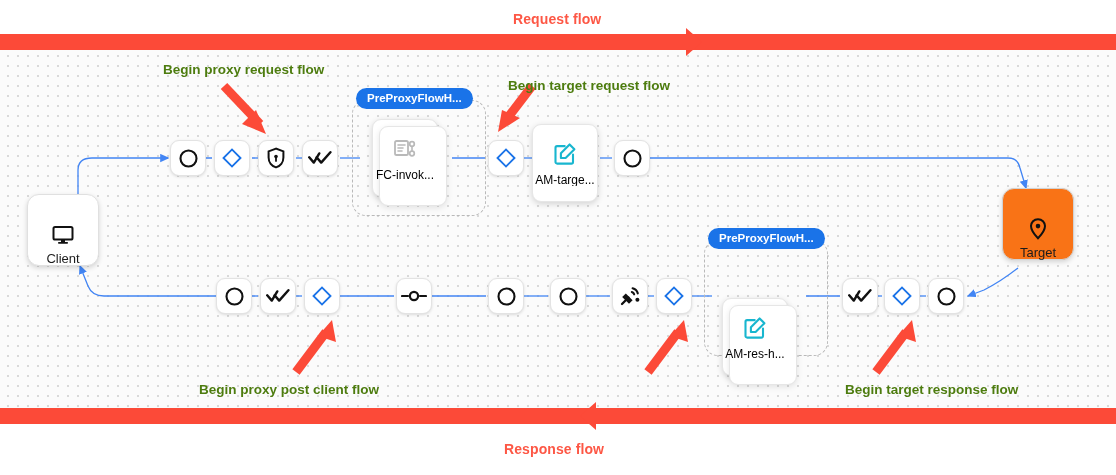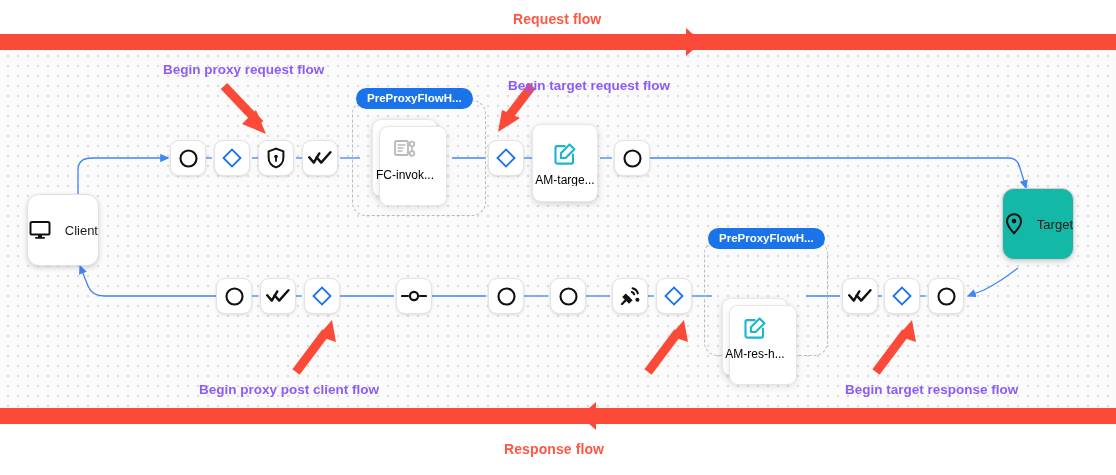--- a/index.html
+++ b/index.html
@@ -6,20 +6,21 @@
   body{
     font-family:"Liberation Sans", sans-serif;
     -webkit-font-smoothing:antialiased;
   }
   #stage{
     position:relative;
     width:1116px;
     height:475px;
     overflow:hidden;
     background:#ffffff;
+    border-radius:7px;
   }
 
   
   #canvas{
     position:absolute;
     left:0; top:48px;
     width:1116px; height:360px;
     background-color:#fbfbfb;
     background-image:radial-gradient(#d9d9d9 1px, transparent 1px);
     background-size:10px 10px;
@@ -58,21 +59,21 @@
     letter-spacing:.1px;
     white-space:nowrap;
     z-index:45;
   }
   .flowlabel.req{ left:513px; top:11px; }
   .flowlabel.res{ left:504px; top:441px;text-align:center; }
 
   
   .callout{
     position:absolute;
-    color:#8b5cf6;
+    color:#4d7c0f;
     font-size:13.5px;
     font-weight:bold;
     white-space:nowrap;
     z-index:30;
   }
   .arrow{
     position:absolute;
     z-index:29;
     pointer-events:none;
   }
@@ -100,27 +101,27 @@
 
   .endpoint{
     position:absolute;
     box-sizing:border-box;
     width:72px; height:72px;
     border-radius:12px;
     background:#ffffff;
     border:1px solid #e0e0e0;
     box-shadow:0 2px 5px rgba(0,0,0,.16);
     display:flex;
-    flex-direction:row;
+    flex-direction:column;
     align-items:center;
-    justify-content:space-between;
+    justify-content:flex-end;
     gap:5px;
     z-index:20;
   }
-  .endpoint.grey{ background:#14b8a6; border-color:#d2d2d2; }
+  .endpoint.grey{ background:#f97316; border-color:#d2d2d2; }
   .endpoint .cap{
     font-size:13px; color:#1c1c1c; line-height:1;
   }
 
   
   .policy{
     position:absolute;
     box-sizing:border-box;
     width:66px; height:78px;
     background:#ffffff;

